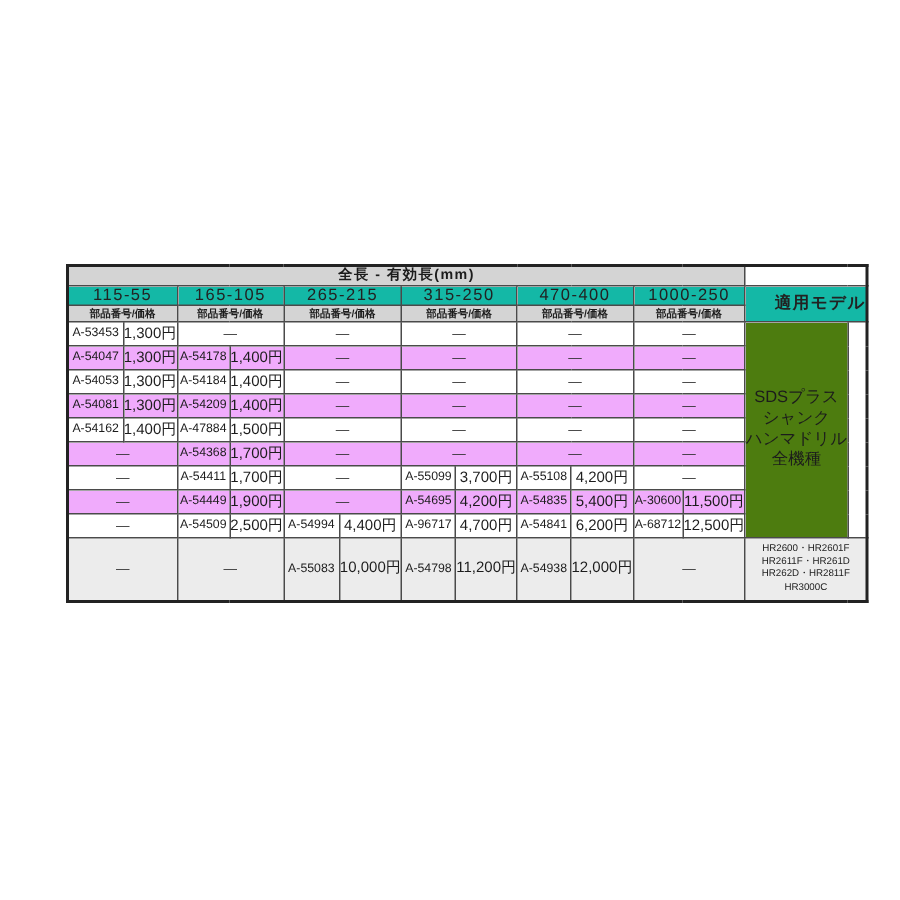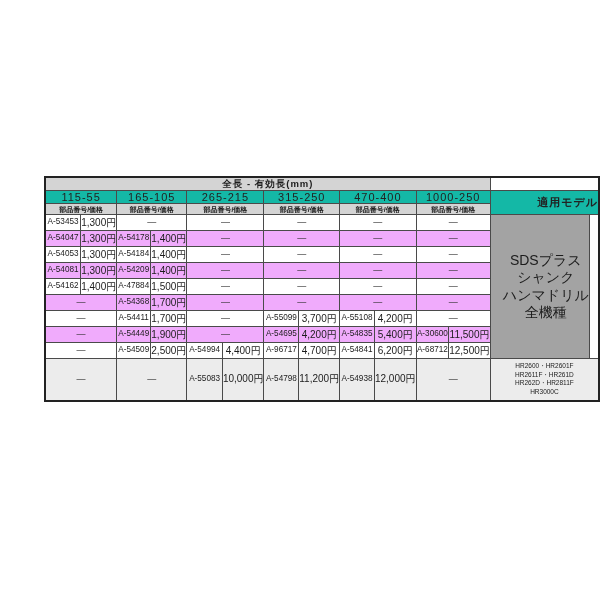--- a/index.html
+++ b/index.html
@@ -10,21 +10,21 @@
   .price-table td{border:1px solid #4a4a4a;padding:0;text-align:center;vertical-align:middle;
     font-size:8.5px;line-height:1;white-space:nowrap;overflow:hidden;}
   tr.title-row td{height:12px;background:#d4d4d4;font-size:9.5px;font-weight:bold;letter-spacing:1px;}
   tr.title-row td.empty-top{background:#ffffff;}
   tr.group-row td{height:12px;background:#14b8a6;font-size:11px;letter-spacing:1px;color:#222;}
   tr.sub-row td{height:10px;background:#d4d4d4;font-size:7px;font-weight:bold;letter-spacing:0;}
   td.model-head{background:#d4d4d4;font-size:10px;font-weight:bold;letter-spacing:1px;text-align:right;}
   tr.body{height:16px;}
   tr.body.even td{background:#f0abfc;}
   tr.body.odd td{background:#ffffff;}
-  tr.body td.model-note{background:#a3a3a3;font-size:14px;line-height:1.25;letter-spacing:0;padding-left:12px;}
+  tr.body td.model-note{background:#4d7c0f;font-size:11px;line-height:1.25;letter-spacing:0;}
   tr.body td.model-strip{background:#ffffff;}
   tr.tall{height:42px;}
   tr.tall td{background:#ececec;}
   td.model-list{font-size:6.5px;line-height:1.3;letter-spacing:0;}
   td.dash{font-size:9px;color:#333;}
   td.part{font-size:8.2px;}
   td.price{font-size:10px;}
 </style>
 </head>
 <body>

